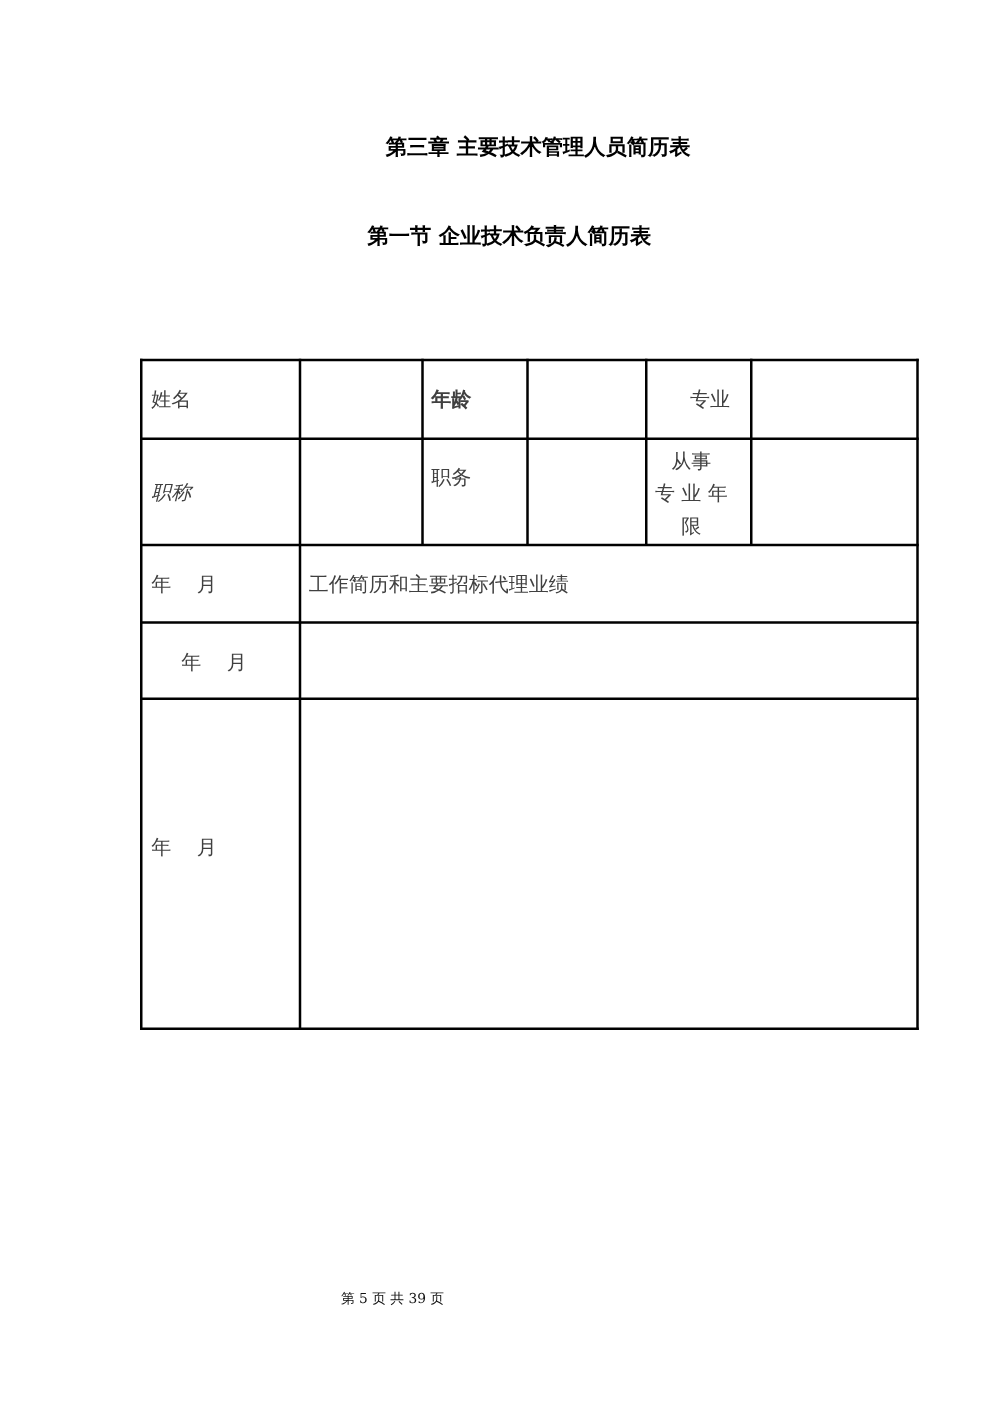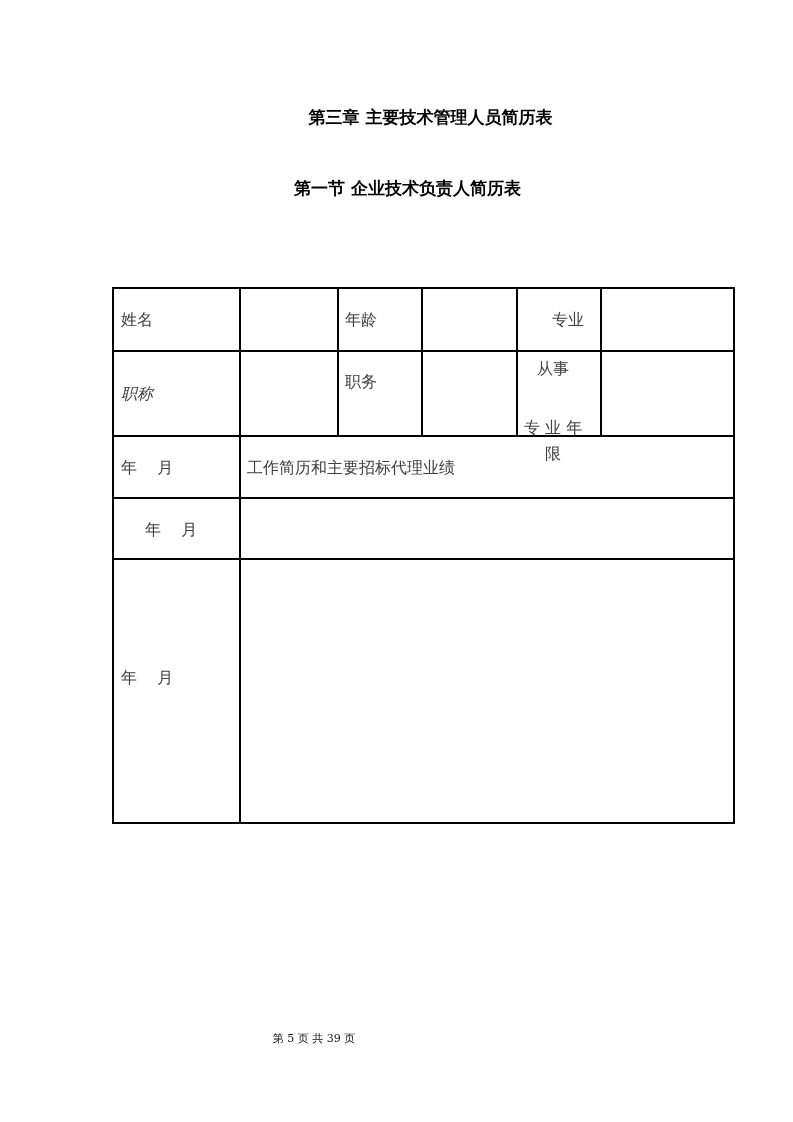--- a/index.html
+++ b/index.html
@@ -30,32 +30,32 @@
   <div class="vl" style="left:112px;top:287px;height:537px;"></div>
   <div class="vl" style="left:239px;top:287px;height:537px;"></div>
   <div class="vl" style="left:337px;top:287px;height:149px;"></div>
   <div class="vl" style="left:421px;top:287px;height:149px;"></div>
   <div class="vl" style="left:516px;top:287px;height:149px;"></div>
   <div class="vl" style="left:600px;top:287px;height:149px;"></div>
   <div class="vl" style="left:733px;top:287px;height:537px;"></div>
 
   <div class="cell" style="left:121px;top:310px;">姓名</div>
   <div class="cell" style="left:245px;top:310px;width:88px;height:20px;"></div>
-  <div class="cell" style="left:345px;top:310px;">年龄</div>
+  <div class="cell" style="left:345px;top:310px;font-weight:bold;">年龄</div>
   <div class="cell" style="left:427px;top:310px;width:85px;height:20px;"></div>
   <div class="cell" style="left:552px;top:310px;">专业</div>
   <div class="cell" style="left:606px;top:310px;width:124px;height:20px;"></div>
 
   <div class="cell" style="left:121px;top:384px;font-style:italic;">职称</div>
   <div class="cell" style="left:245px;top:384px;width:88px;height:20px;"></div>
   <div class="cell" style="left:345px;top:372px;">职务</div>
   <div class="cell" style="left:427px;top:384px;width:85px;height:20px;"></div>
   <div class="cell" style="left:524px;top:356px;line-height:26px;text-align:center;">
     <div>从事</div>
-    <div style="white-space:pre;margin-top:33px;">专 业 年</div>
+    <div style="white-space:pre;">专 业 年</div>
     <div>限</div>
   </div>
   <div class="cell" style="left:606px;top:384px;width:124px;height:20px;"></div>
 
   <div class="cell" style="left:121px;top:458px;white-space:pre;">年    月</div>
   <div class="cell" style="left:247px;top:458px;">工作简历和主要招标代理业绩</div>
 
   <div class="cell" style="left:145px;top:520px;white-space:pre;">年    月</div>
   <div class="cell" style="left:245px;top:503px;width:484px;height:50px;"></div>
 

